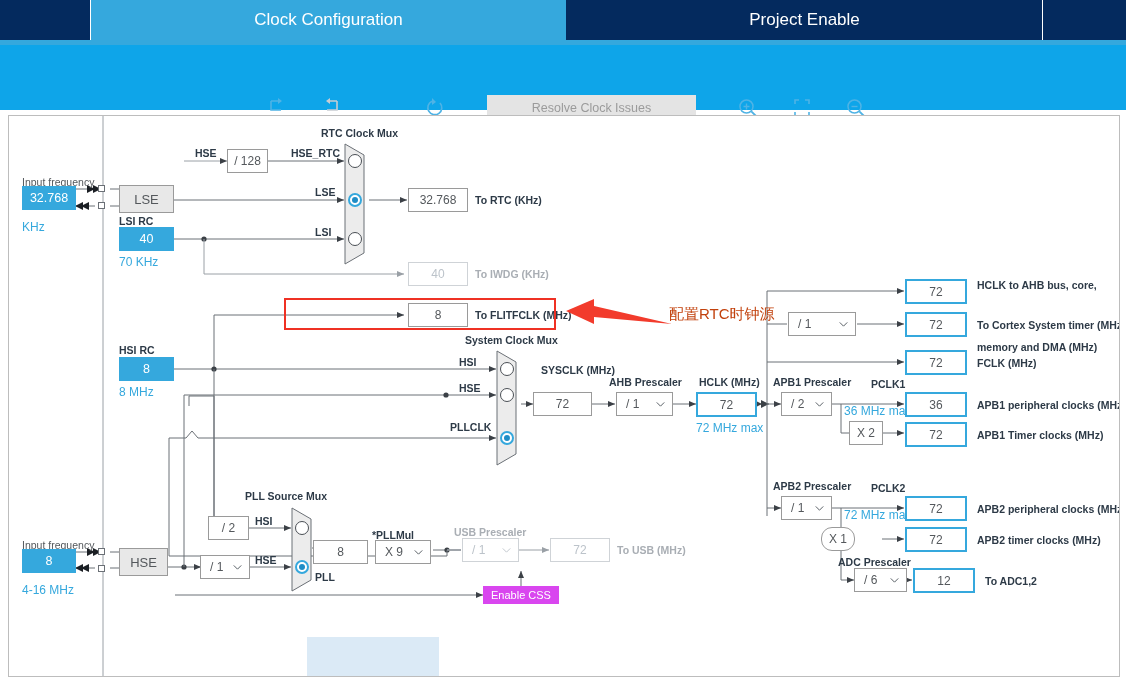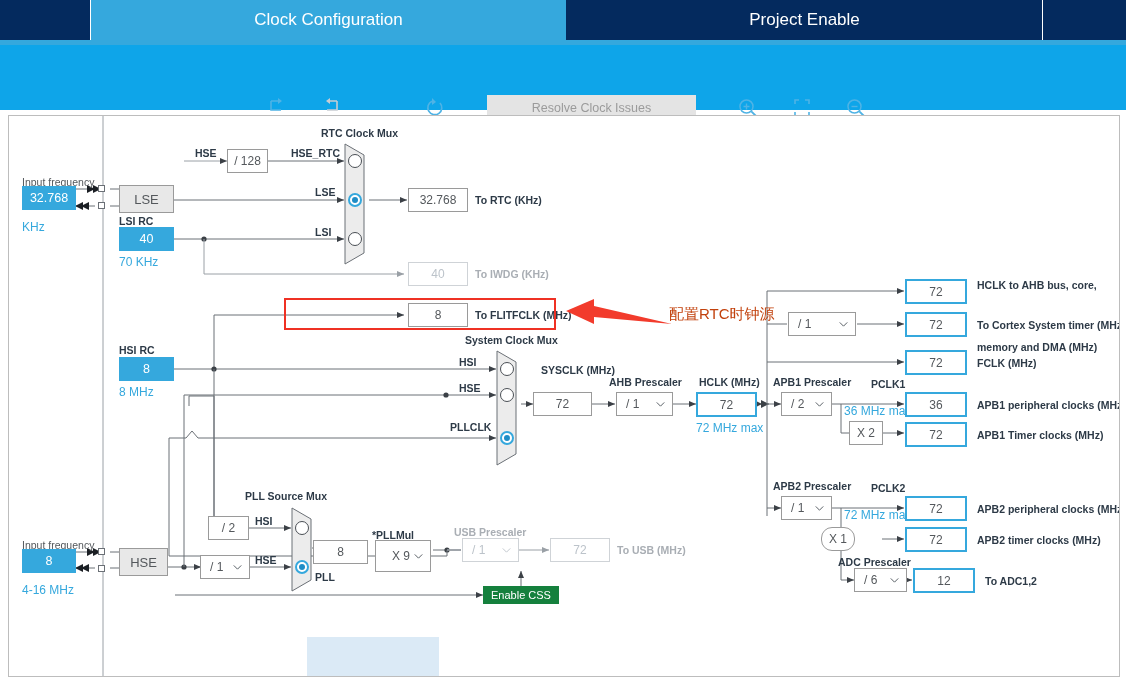--- a/index.html
+++ b/index.html
@@ -56,21 +56,21 @@
 
   
   .mux{position:absolute;}
   .radio{position:absolute;width:14px;height:14px;border-radius:50%;
          border:1.6px solid #4a4f55;background:#fff;box-sizing:border-box;}
   .radio.sel{border:2px solid #35a8dd;background:#fff;}
   .radio.sel:after{content:"";position:absolute;left:50%;top:50%;width:6px;height:6px;
          margin:-3px 0 0 -3px;border-radius:50%;background:#1f8dc6;}
 
   
-  #css-btn{position:absolute;left:474px;top:470px;width:76px;height:18px;background:#15803d;
+  #css-btn{position:absolute;left:474px;top:470px;width:76px;height:18px;background:#d946ef;
            color:#fff;font-size:11px;display:flex;align-items:center;justify-content:center;}
 
   
   #pll-panel{position:absolute;left:298px;top:521px;width:132px;height:68px;background:#dbeaf6;}
 
   
   #redbox{position:absolute;left:275px;top:182px;width:272px;height:32px;
           border:2px solid #ef3124;box-sizing:border-box;background:transparent;}
   #annot-text{position:absolute;left:660px;top:189px;font-size:15px;color:#c2410c;white-space:nowrap;}
   #annot-arrow{position:absolute;left:555px;top:178px;width:110px;height:36px;}
@@ -459,21 +459,21 @@
   <div class="lbl-b" style="left:246px;top:399px;">HSI</div>
   <div class="radio" style="left:286px;top:405px;"></div>
   <div class="lbl-b" style="left:246px;top:438px;">HSE</div>
   <div class="radio sel" style="left:286px;top:444px;"></div>
 
   <div id="pll-panel"></div>
   <div class="lbl-b" style="left:363px;top:413px;">*PLLMul</div>
   <div class="vbox" style="left:304px;top:424px;width:55px;height:24px;">
     <span>8</span>
   </div>
-  <div class="dd" style="left:366px;top:424px;width:56px;height:32px;padding-left:7px;">
+  <div class="dd" style="left:366px;top:424px;width:56px;height:24px;">
     <span class="ddtxt">X 9</span>
     <svg class="ddarr" viewBox="0 0 10 6">
           <path d="M0.5,0.5 L5,5 L9.5,0.5" fill="none" stroke="#5a6067" stroke-width="1.2"></path>
         </svg>
   </div>
   <div class="lbl-b" style="left:306px;top:455px;">PLL</div>
 
   <div class="lbl-gray" style="left:445px;top:410px;">USB Prescaler</div>
   <div class="dd dim" style="left:453px;top:422px;width:57px;height:24px;">
     <span class="ddtxt">/ 1</span>

